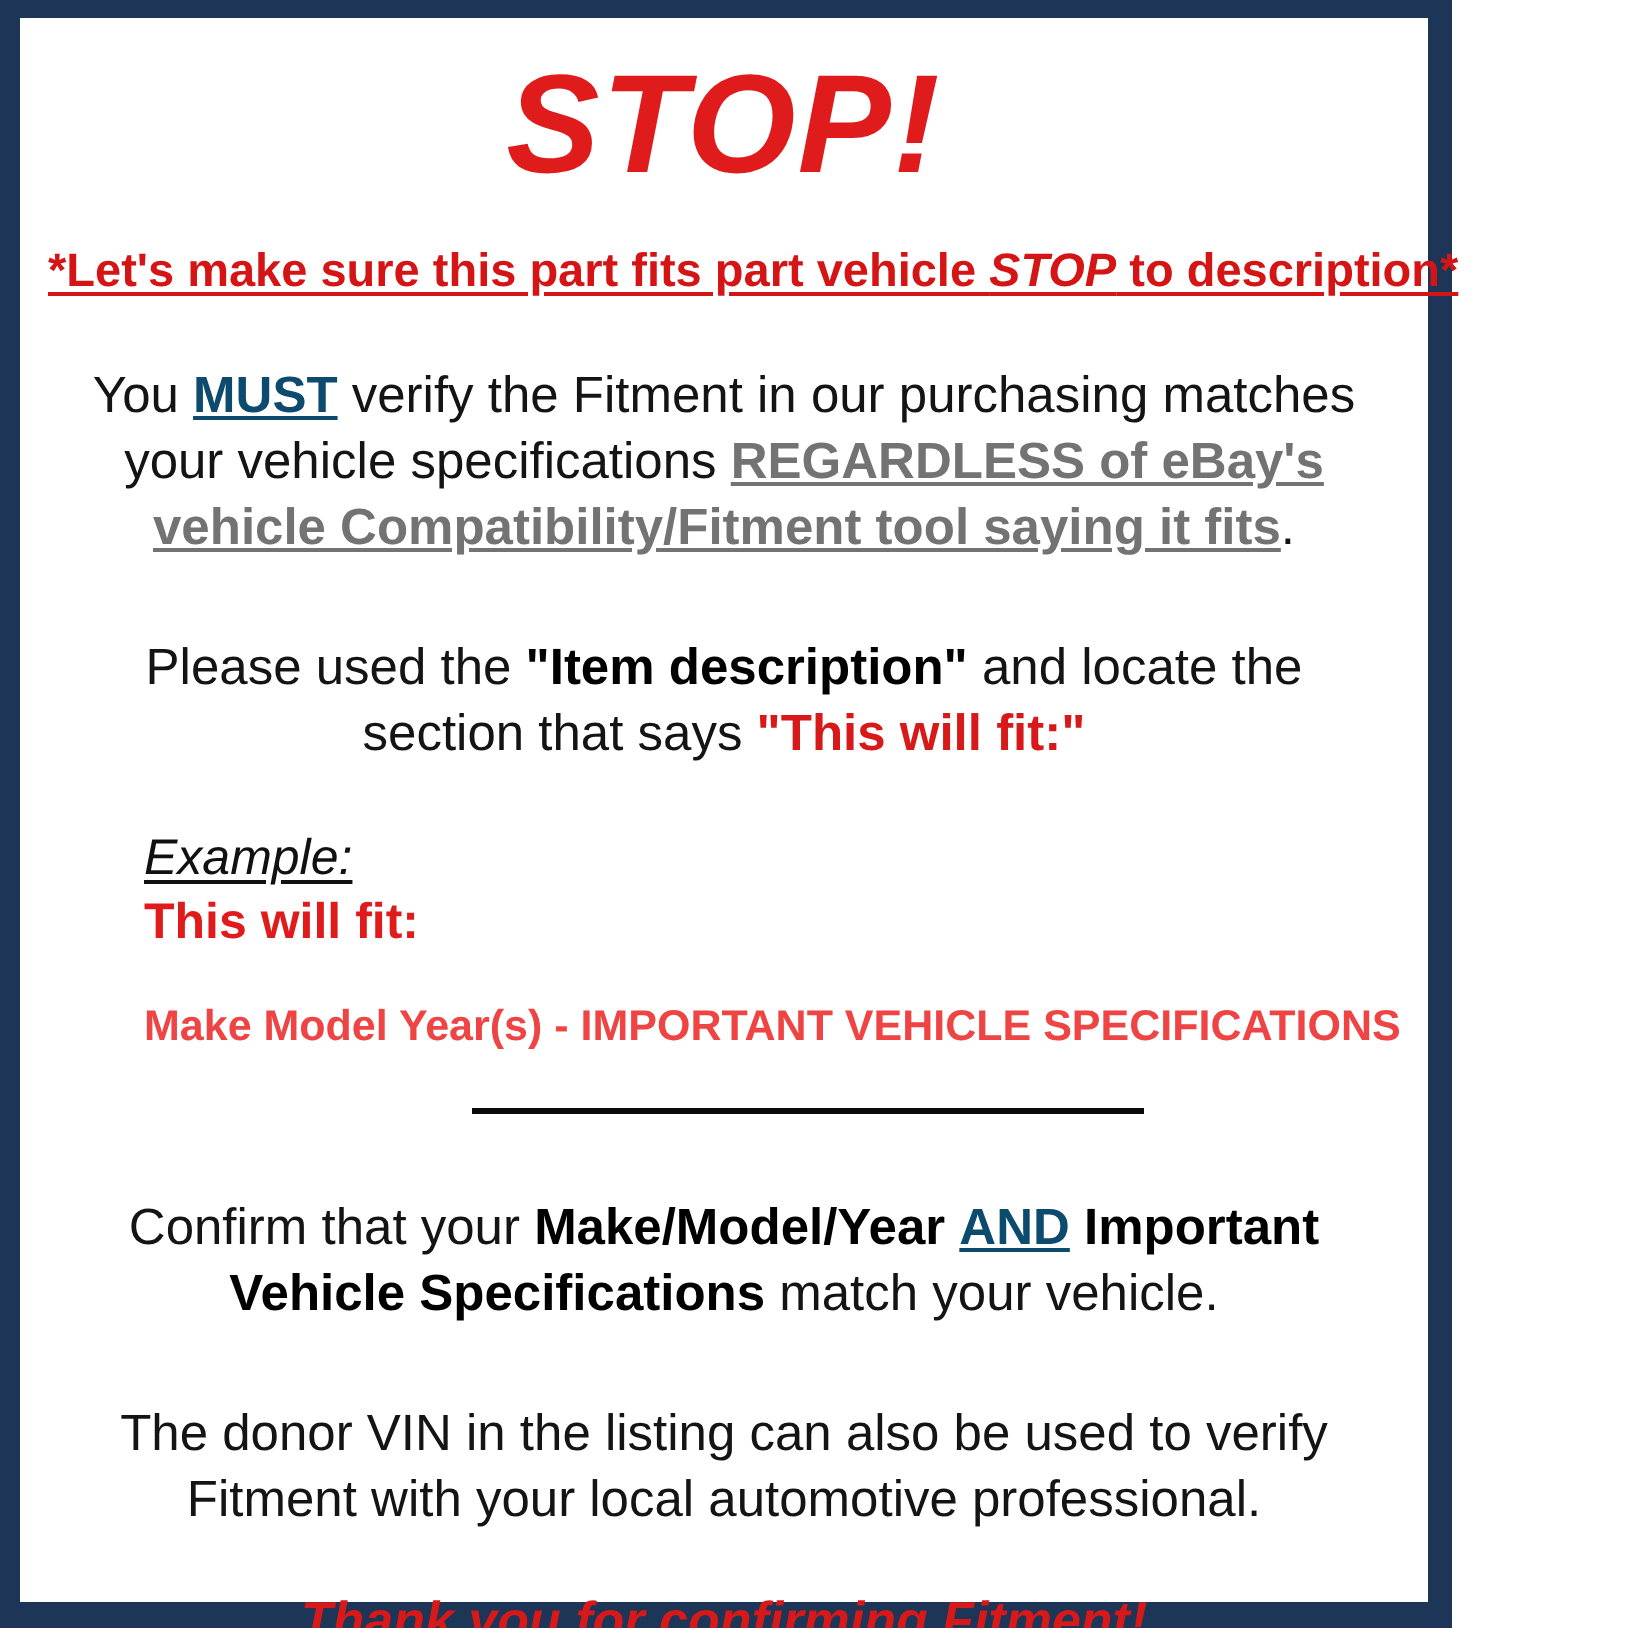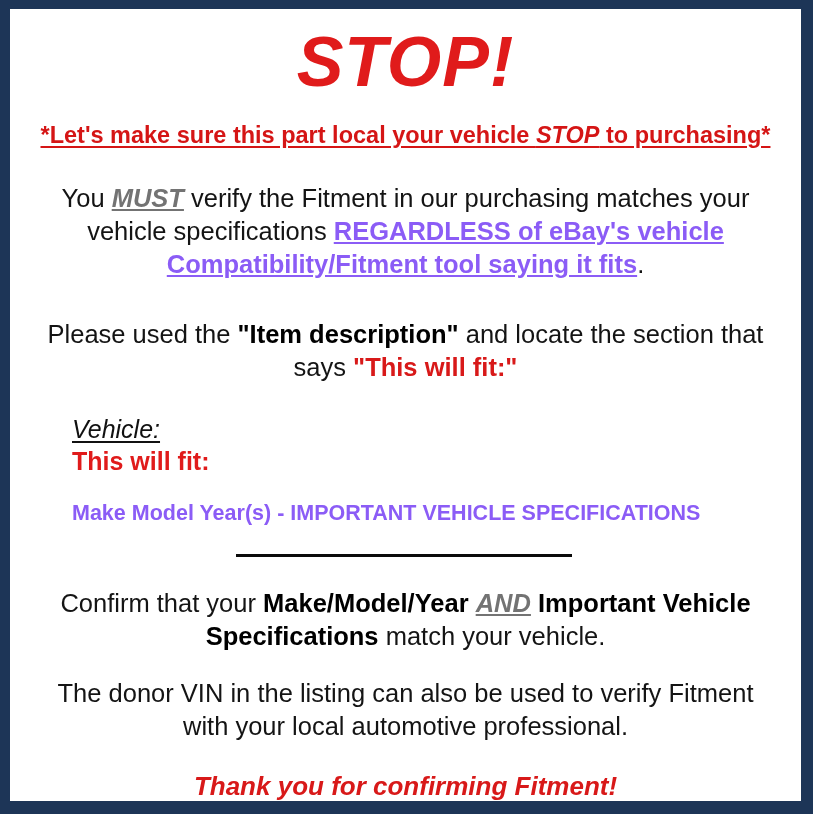--- a/index.html
+++ b/index.html
@@ -8,21 +8,21 @@
     background: #ffffff;
   }
   body {
     width: 813px;
     height: 814px;
     overflow: hidden;
     font-family: "Liberation Sans", sans-serif;
   }
   #notice-card {
     box-sizing: border-box;
-    width: 813px;
+    width: 726px;
     height: 814px;
     background: #ffffff;
     border-top: 9px solid #1d3557;
     border-left: 10px solid #1d3557;
     border-right: 12px solid #1d3557;
     border-bottom: 13px solid #1d3557;
     position: relative;
   }
   #notice-body {
     box-sizing: border-box;
@@ -60,32 +60,31 @@
 
   .para {
     margin: 0;
     font-size: 25.5px;
     line-height: 33px;
     color: #141414;
     font-weight: normal;
   }
   .para-must   { margin-top: 33px; padding: 0 18px; }
   .para-view   { margin-top: 37px; padding: 0 10px; }
-  .para-confirm{ margin-top: 25px; padding: 0 16px; }
-  .para-vin    { margin-top: 24px; padding: 0 10px; }
+  .para-confirm{ margin-top: 36px; padding: 0 16px; }
+  .para-vin    { margin-top: 37px; padding: 0 10px; }
 
   .red-b-i-u {
-    color: #737373;
+    color: #0c4a6e;
     font-weight: bold;
-    font-style: italic;
     text-decoration: underline;
     text-underline-offset: 2px;
   }
   .red-b-u {
-    color: #8b5cf6;
+    color: #737373;
     font-weight: bold;
     text-decoration: underline;
     text-underline-offset: 2px;
   }
   .red-b {
     color: #d81919;
     font-weight: bold;
   }
   .blk-b {
     color: #000000;
@@ -112,21 +111,21 @@
     font-size: 25px;
     line-height: 30px;
     font-weight: bold;
     color: #e01b1b;
   }
   .example-spec {
     margin: 24px 0 0 0;
     font-size: 21.5px;
     line-height: 26px;
     font-weight: bold;
-    color: #8b5cf6;
+    color: #ef4444;
     white-space: nowrap;
   }
 
   .divider-wrap {
     margin-top: 22px;
     height: 14px;
     position: relative;
   }
   .divider-rule {
     position: absolute;
@@ -147,28 +146,28 @@
   }
 </style>
 </head>
 <body>
 
 <div id="notice-card">
   <div id="notice-body">
 
     <h1 class="stop-heading">STOP!</h1>
 
-    <p class="tagline"><span>*Let's make sure this part local your vehicle </span><span class="ital">STOP</span><span> to purchasing*</span></p>
+    <p class="tagline"><span>*Let's make sure this part fits part vehicle </span><span class="ital">STOP</span><span> to description*</span></p>
 
     <p class="para para-must"><span>You </span><span class="red-b-i-u">MUST</span><span> verify the Fitment in our purchasing matches your vehicle specifications </span><span class="red-b-u">REGARDLESS of eBay's vehicle Compatibility/Fitment tool saying it fits</span><span>.</span></p>
 
     <p class="para para-view"><span>Please used the </span><span class="blk-b">"Item description"</span><span> and locate the section that says </span><span class="red-b">"This will fit:"</span></p>
 
     <div class="example-block">
-      <div><span class="example-label">Vehicle:</span></div>
+      <div><span class="example-label">Example:</span></div>
       <p class="example-fit">This will fit:</p>
       <p class="example-spec">Make Model Year(s) - IMPORTANT VEHICLE SPECIFICATIONS</p>
     </div>
 
     <div class="divider-wrap">
       <div class="divider-rule"></div>
     </div>
 
     <p class="para para-confirm"><span>Confirm that your </span><span class="blk-b">Make/Model/Year</span><span> </span><span class="red-b-i-u">AND</span><span> </span><span class="blk-b">Important Vehicle Specifications</span><span> match your vehicle.</span></p>
 

